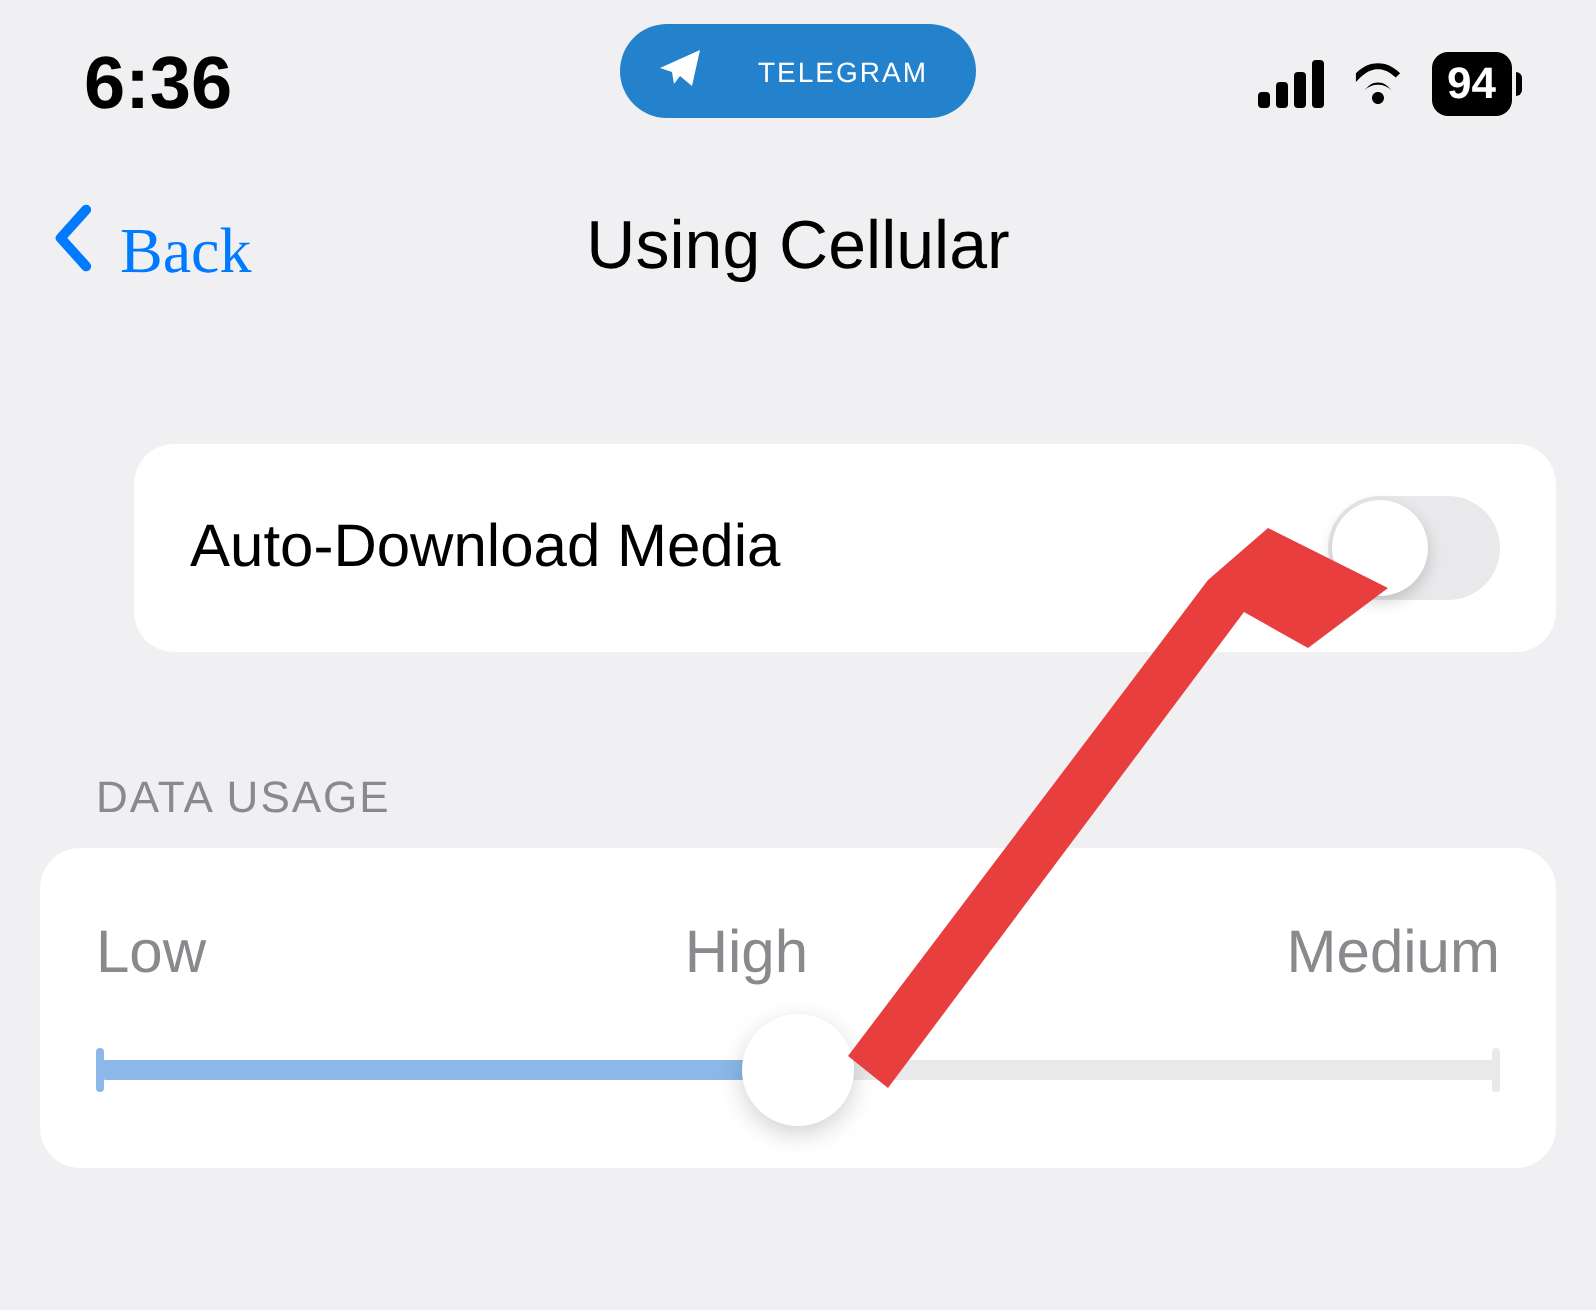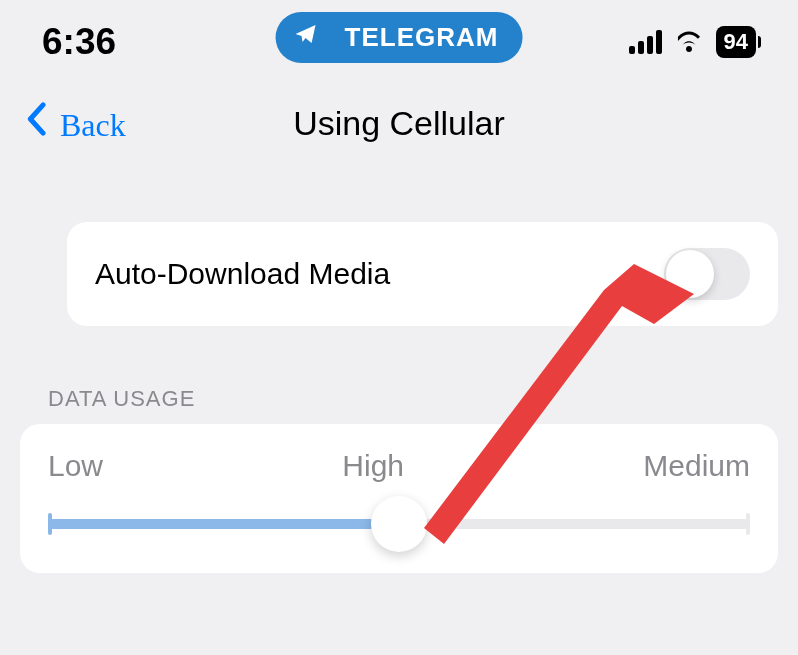--- a/index.html
+++ b/index.html
@@ -24,22 +24,22 @@
       color: #000;
     }
     .app-badge {
       background: #2481cc;
       border-radius: 26px;
       padding: 10px 24px 10px 18px;
       display: flex;
       align-items: center;
       gap: 27px;
       color: #fff;
-      font-weight: 700;
-      font-size: 26px;
+      font-weight: 400;
+      font-size: 14px;
       letter-spacing: 1px;
       position: absolute;
       left: 50%;
       transform: translateX(-50%);
       top: 12px;
     }
     .telegram-icon svg { width: 24px; height: 24px; }
     .status-right {
       display: flex;
       align-items: center;
@@ -136,21 +136,21 @@
     .section-header {
       font-size: 22px;
       color: #8a8a8e;
       letter-spacing: 1px;
       padding: 0 28px 12px 28px;
       text-transform: uppercase;
     }
     .slider-card {
       background: #fff;
       border-radius: 20px;
-      padding: 25px 28px 44px 28px;
+      padding: 36px 28px 44px 28px;
     }
     .slider-labels {
       display: flex;
       justify-content: space-between;
       font-size: 30px;
       color: #8a8a8e;
       margin-bottom: 36px;
     }
     .slider-track {
       position: relative;

